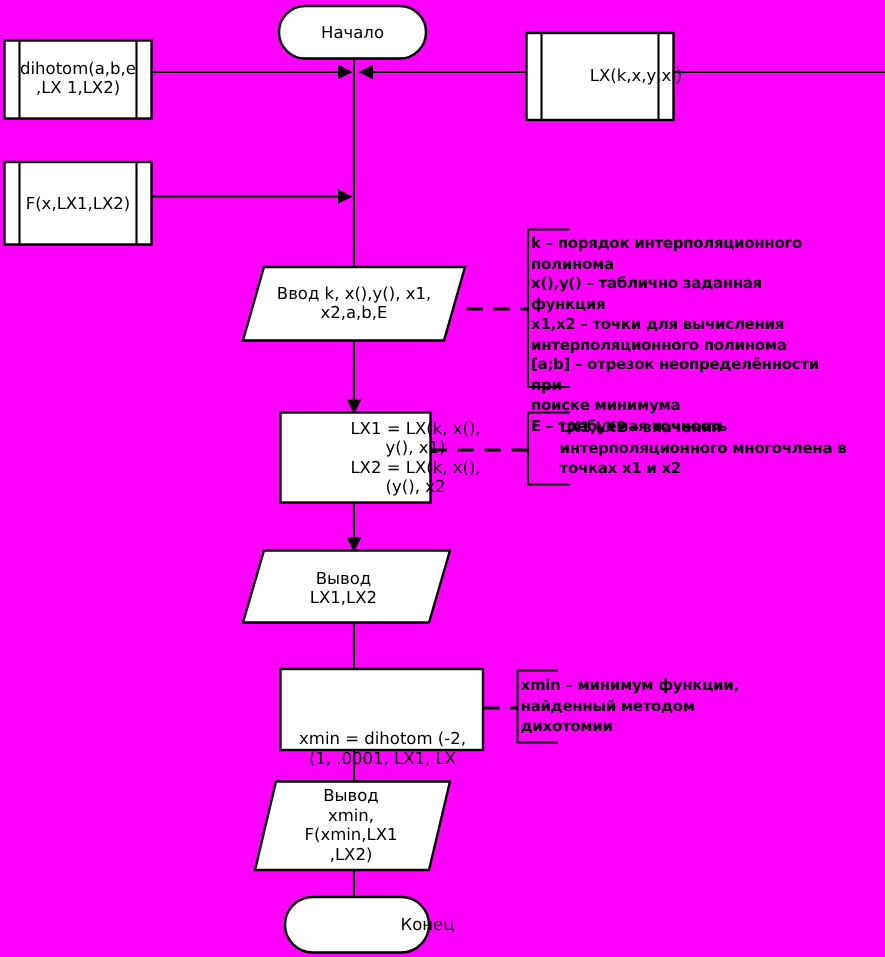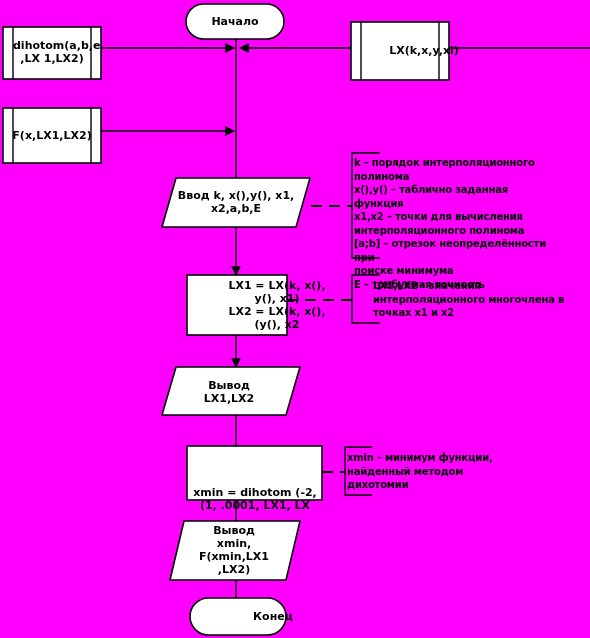--- a/index.html
+++ b/index.html
@@ -23,21 +23,20 @@
   }
   .node-text {
     position: absolute;
     text-align: center;
     color: #000000;
     font-family: "DejaVu Sans", "Liberation Sans", sans-serif;
     font-size: 11px;
     line-height: 13px;
     white-space: pre-line;
     pointer-events: none;
-    font-weight: bold;
   }
   .note-text {
     position: absolute;
     color: #000000;
     font-family: "DejaVu Sans", "Liberation Sans", sans-serif;
     font-size: 10px;
     line-height: 13.5px;
     font-weight: bold;
     white-space: pre-line;
     text-align: left;
@@ -137,21 +136,21 @@
 LX1,LX2</div>
 
 <div class="node-text" style="left:190px; top:486px; width:130px;">xmin = dihotom (-2,
 (1, .0001, LX1, LX</div>
 
 <div class="node-text" style="left:176px; top:524px; width:116px;">Вывод
 xmin,
 F(xmin,LX1
 ,LX2)</div>
 
-<div class="node-text" style="left:190px; top:610px; width:96px;padding-left:35px;">Конец</div>
+<div class="node-text" style="left:202px; top:610px; width:96px;padding-left:35px;">Конец</div>
 
 <div class="note-text" style="left:354px; top:156px; width:192px;">k – порядок интерполяционного полинома
 x(),y() – таблично заданная функция
 x1,x2 – точки для вычисления
 интерполяционного полинома
 [a;b] – отрезок неопределённости при
 поиске минимума
 E – требуемая точность</div>
 
 <div class="note-text" style="left:354px; top:279px; width:236px;margin-left:19px;">LX1,LX2 – значения

